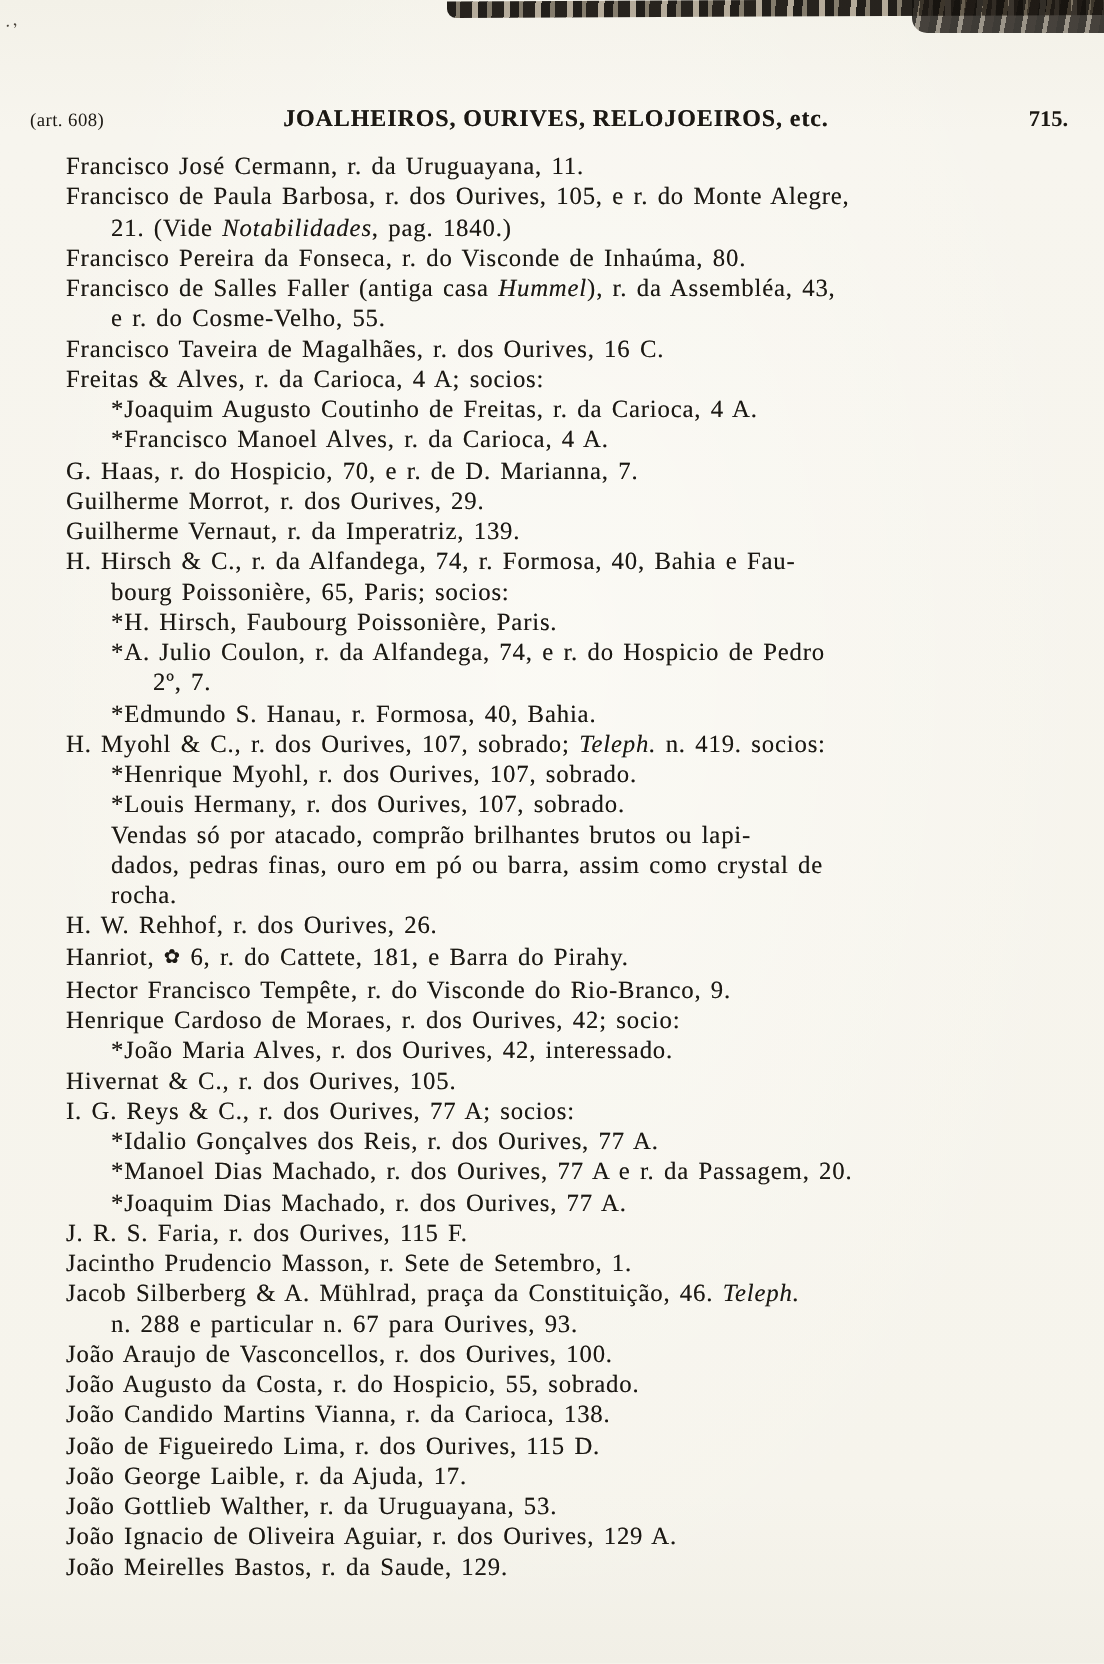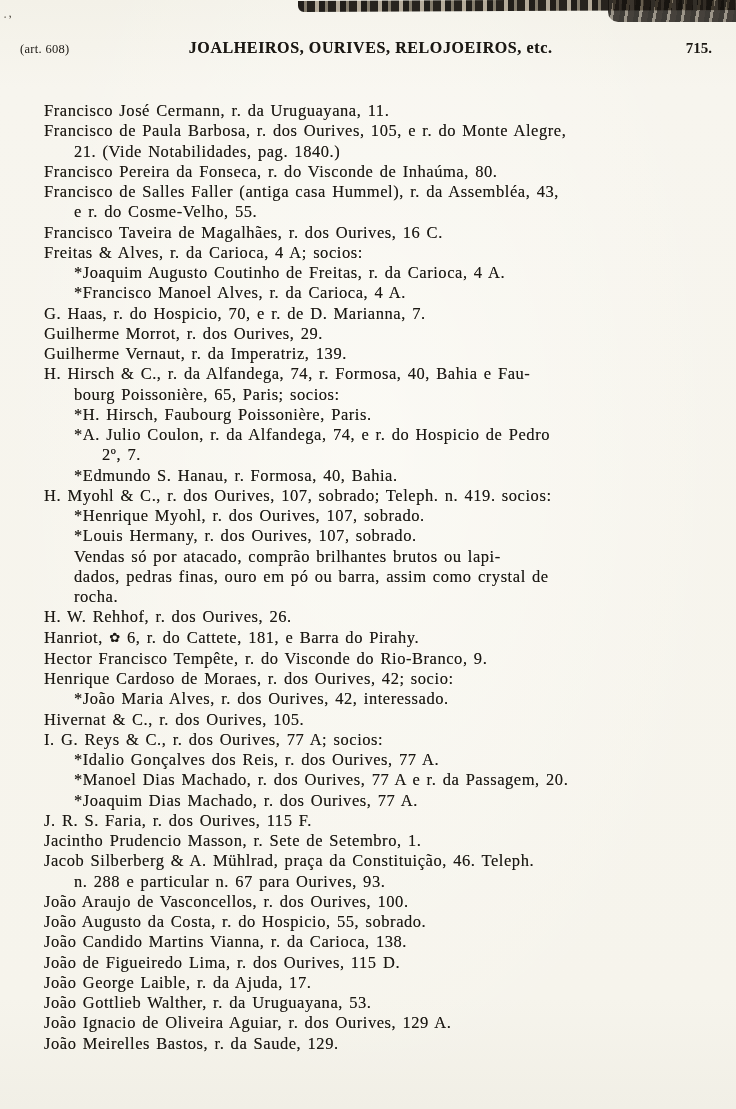--- a/index.html
+++ b/index.html
@@ -46,34 +46,35 @@
   .header {
     position: absolute; top: 39px; left: 20px; right: 24px;
     display: flex; align-items: baseline;
   }
   .art { font-size: 12.5px; letter-spacing: .3px; white-space: nowrap; }
   .title {
     flex: 1; text-align: center;
     font-weight: bold; font-size: 16px; letter-spacing: .6px;
     white-space: nowrap;
     text-shadow: 0 0 .4px rgba(0,0,0,.55);
+    margin-top: 32px;
   }
   .pageno { font-weight: bold; font-size: 15px; white-space: nowrap; margin-left: 14px; }
   
   .listing {
     position: absolute; top: 101px; left: 44px; right: 10px; bottom: 0;
     font-size: 16.5px; line-height: 20.25px;
     letter-spacing: .55px; word-spacing: 1.6px;
     overflow: hidden;
     text-shadow: 0 0 .35px rgba(20,16,10,.5);
   }
   .line { white-space: nowrap; }
   .indent-1 { padding-left: 30px; }
   .indent-2 { padding-left: 58px; }
-  .italic { }
+  .italic { font-style: italic; }
   .ornament {
     font-family: "DejaVu Sans", sans-serif;
     font-size: 13px;
     position: relative; top: -1px;
   }
 </style>
 </head>
 <body>
 
 <div class="page">

